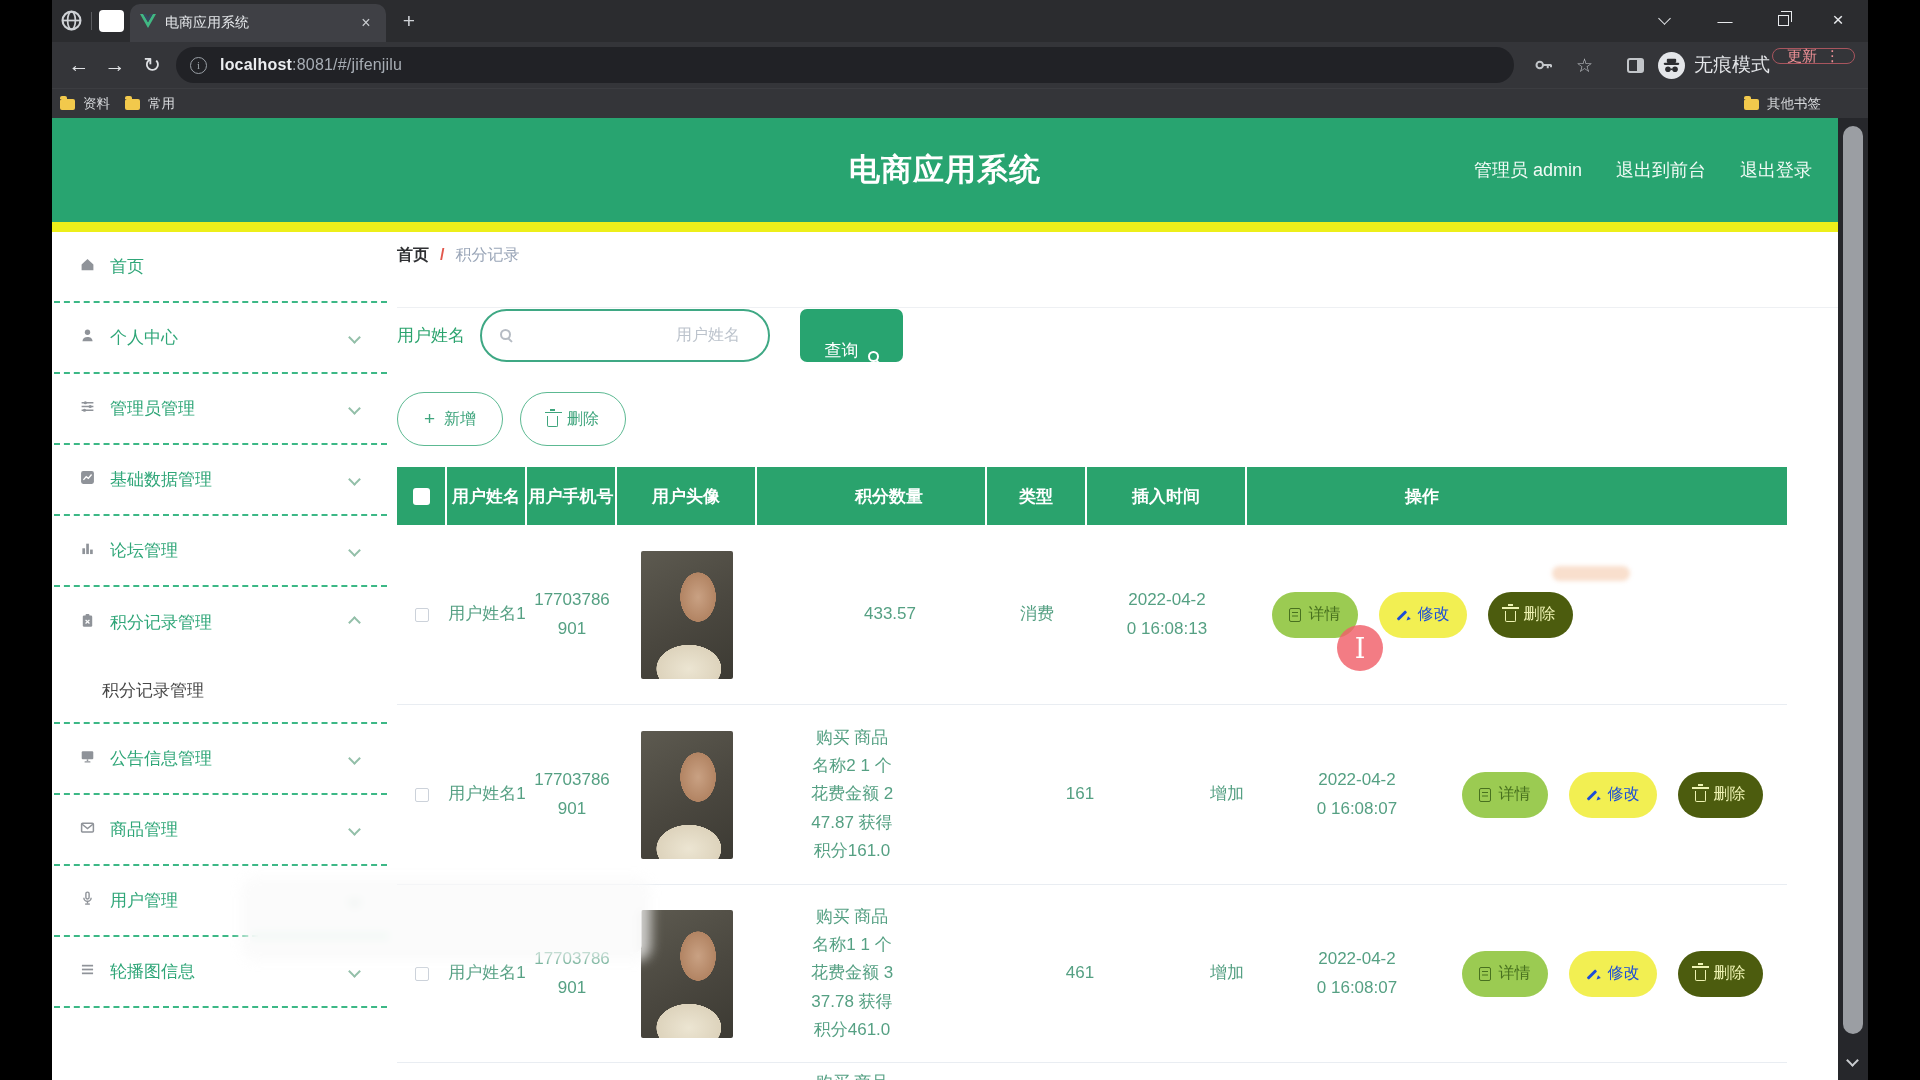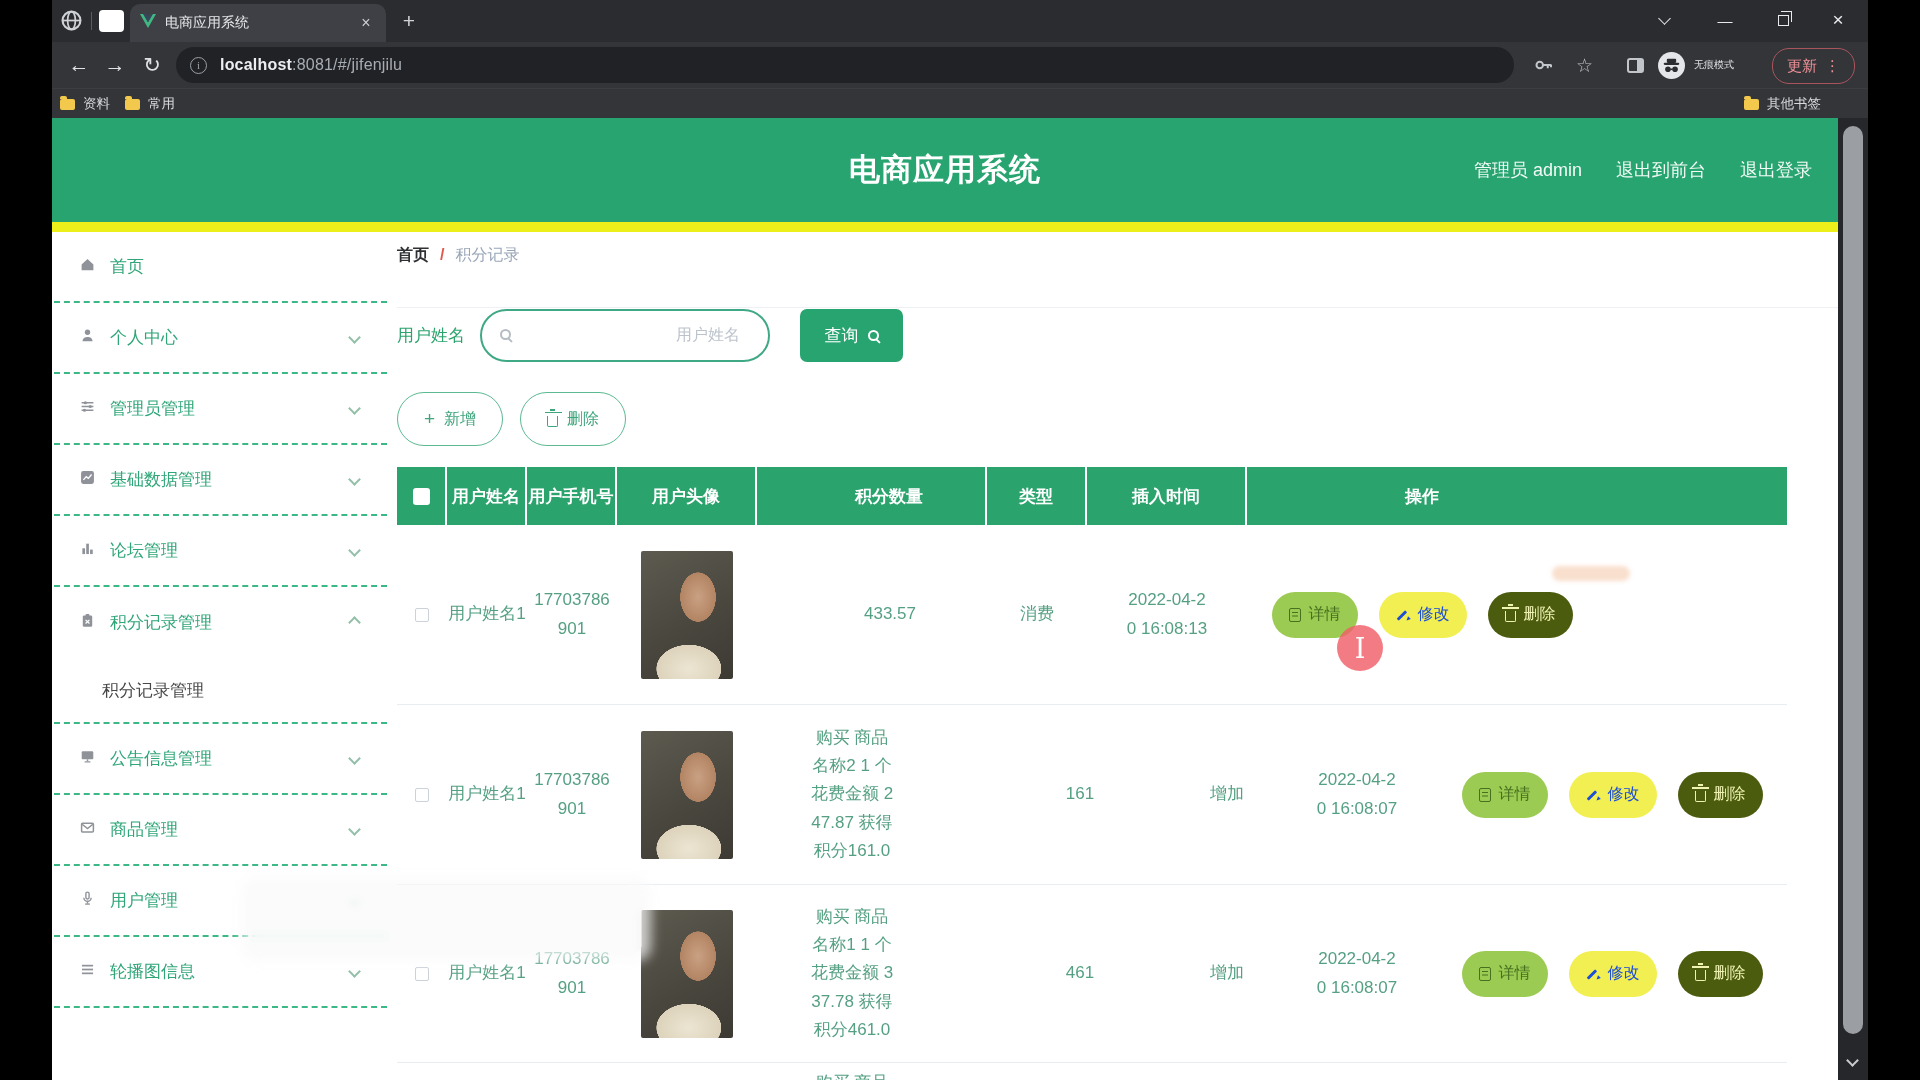--- a/index.html
+++ b/index.html
@@ -33,22 +33,22 @@
              display:flex; align-items:center; color:#e9ebee; }
   .info-i { margin-left:14px; width:17px; height:17px; border:1.5px solid #9aa0a6; border-radius:50%;
             color:#9aa0a6; font-size:11px; line-height:15px; text-align:center; font-family:"Liberation Serif",serif; }
   .url-text { margin-left:13px; font-size:16px; letter-spacing:.2px; }
   .url-host { color:#eceef1; font-weight:bold; }
   .url-rest { color:#a7adb4; }
   .tb-right { position:absolute; top:0; height:46px; }
   .star { color:#c2c5c9; font-size:19px; }
   .panel-ic { width:17px; height:15px; border:2px solid #c2c5c9; border-radius:3px; position:relative; }
   .panel-ic::after { content:''; position:absolute; right:0; top:0; bottom:0; width:5px; background:#c2c5c9; }
-  .incog-label { color:#e4e6e9; font-size:10px; }
-  .update-pill { position:absolute; left:1720px; top:6px; width:83px; height:36px; border:1.5px solid #a8555e;
+  .incog-label { color:#e4e6e9; font-size:19px; }
+  .update-pill { position:absolute; left:1720px; top:6px; width:83px; height:16px; border:1.5px solid #a8555e;
                  border-radius:17px; display:flex; align-items:center; justify-content:center; gap:8px; }
   .update-txt { color:#ee9197; font-size:15px; }
   .dots { color:#ee9197; font-size:15px; letter-spacing:0; }
 
   #bookmarks { position:relative; height:30px; background:#343539; border-top:1px solid #3c3d41; }
   .folder { display:inline-block; width:15px; height:11px; background:#f2c94c; border-radius:2px; position:relative; }
   .folder::before { content:''; position:absolute; left:0; top:-3px; width:7px; height:3px; background:#f2c94c; border-radius:2px 2px 0 0; }
   .bm-item { position:absolute; top:0; height:30px; display:flex; align-items:center; gap:8px; color:#d7d9dc; font-size:13.5px; }
 
   
@@ -90,21 +90,21 @@
   .search-input-wrap { position:relative; width:290px; height:53px; }
   .search-input { width:290px; height:53px; border:2px solid #3fa884; border-radius:27px; outline:none;
                   padding:0 28px 0 46px; font-size:16px; text-align:right; color:#333;
                   font-family:"Liberation Sans","DejaVu Sans",sans-serif; }
   .search-input::placeholder { color:#bcc3cc; }
   .mag { display:inline-block; width:11px; height:11px; border:2px solid currentColor; border-radius:50%; position:relative; }
   .mag::after { content:''; position:absolute; width:2px; height:6px; background:currentColor;
                 transform:rotate(-45deg); bottom:-5px; right:-2px; border-radius:1px; }
   .input-mag { position:absolute; left:20px; top:20px; color:#b6bcc4; }
   .query-btn { margin-left:30px; width:103px; height:53px; background:#28a470; color:#fff; border:none; border-radius:7px;
-               font-size:17px; display:flex; align-items:center; justify-content:center; gap:9px; }
+               font-size:17px; display:flex; align-items:flex-end; justify-content:center; gap:9px; }
 
   .btns-row { display:flex; gap:17px; margin-top:30px; height:54px; align-items:center; }
   .pill-btn { height:54px; border:1px solid #5cb992; background:#fff; color:#3fa57d; border-radius:27px;
               font-size:16px; display:flex; align-items:center; justify-content:center; gap:9px; padding:0 26px; }
   .plus-g { font-size:19px; color:#3fa57d; }
 
   
   .icon-trash { display:inline-block; width:11px; height:11px; border:1.5px solid currentColor; border-top:none;
                 border-radius:0 0 2px 2px; position:relative; margin-top:4px; }
   .icon-trash::before { content:''; position:absolute; top:-4px; left:-3.5px; width:17px; height:1.8px; background:currentColor; }

